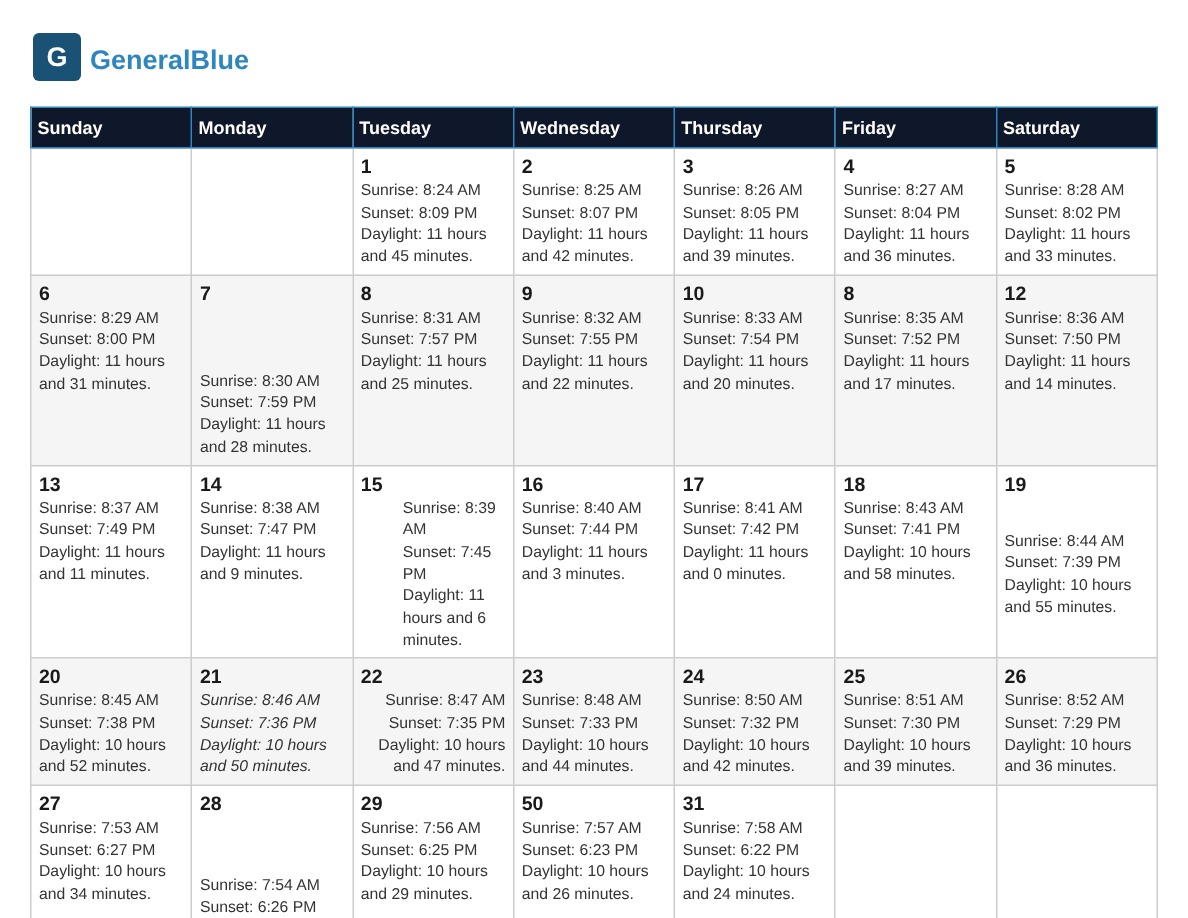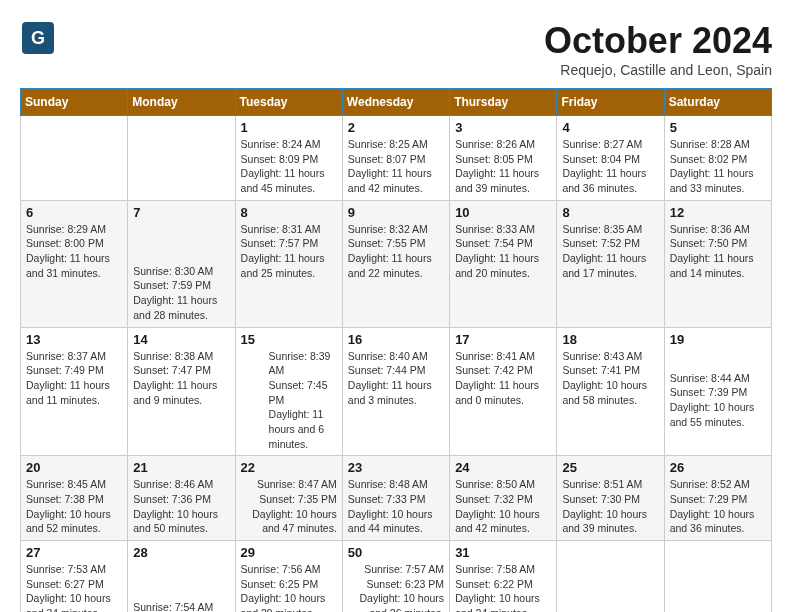--- a/index.html
+++ b/index.html
@@ -40,21 +40,21 @@
     .location-title {
       font-size: 14px;
       color: #444;
     }
     table {
       width: 100%;
       border-collapse: collapse;
       font-size: 11px;
     }
     thead tr th {
-      background-color: #a16207;
+      background-color: #0f172a;
       color: #fff;
       padding: 6px 4px;
       text-align: left;
       font-size: 12px;
       font-weight: bold;
       border: 1px solid #2e86c1;
     }
     tbody tr td {
       border: 1px solid #ccc;
       padding: 4px 5px;
@@ -88,24 +88,25 @@
 <body>
 
 <div class="header-area">
   <div class="logo">
     <div>
       <svg width="36" height="36" viewBox="0 0 36 36">
         <rect x="2" y="2" width="32" height="32" rx="4" fill="#1a5276"></rect>
         <text x="18" y="24" font-size="18" font-weight="bold" fill="white" text-anchor="middle" font-family="Arial">G</text>
       </svg>
     </div>
-  </div>
-  <div class="title-area">
-    <div class="month-title">October 2024</div>
-    <div class="location-title">Requejo, Castille and Leon, Spain</div>
+    <div style="margin-left:4px">
+      <div class="logo-text">
+        <span>General</span><span style="color:#2e86c1">Blue</span>
+      </div>
+    </div>
   </div>
 </div>
 
 <table>
   <thead>
     <tr id="dow-row">
     <th>Sunday</th>
         <th>Monday</th>
         <th>Tuesday</th>
         <th>Wednesday</th>
@@ -239,21 +240,21 @@
       </tr>
       <tr>
         <td>
           <span class="day-num">20</span>
           <div class="day-detail" style="white-space: pre-line;">Sunrise: 8:45 AM
 Sunset: 7:38 PM
 Daylight: 10 hours and 52 minutes.</div>
         </td>
         <td>
           <span class="day-num">21</span>
-          <div class="day-detail" style="white-space: pre-line;">Sunrise: 8:46 AM
+          <div class="day-detail" style="white-space: pre-line; font-style: italic;">Sunrise: 8:46 AM
 Sunset: 7:36 PM
 Daylight: 10 hours and 50 minutes.</div>
         </td>
         <td>
           <span class="day-num">22</span>
           <div class="day-detail" style="white-space: pre-line; text-align: right;">Sunrise: 8:47 AM
 Sunset: 7:35 PM
 Daylight: 10 hours and 47 minutes.</div>
         </td>
         <td>
@@ -295,21 +296,21 @@
 Daylight: 10 hours and 31 minutes.</div>
         </td>
         <td>
           <span class="day-num">29</span>
           <div class="day-detail" style="white-space: pre-line;">Sunrise: 7:56 AM
 Sunset: 6:25 PM
 Daylight: 10 hours and 29 minutes.</div>
         </td>
         <td>
           <span class="day-num">50</span>
-          <div class="day-detail" style="white-space: pre-line; text-align: right;">Sunrise: 7:57 AM
+          <div class="day-detail" style="white-space: pre-line;">Sunrise: 7:57 AM
 Sunset: 6:23 PM
 Daylight: 10 hours and 26 minutes.</div>
         </td>
         <td>
           <span class="day-num">31</span>
           <div class="day-detail" style="white-space: pre-line;">Sunrise: 7:58 AM
 Sunset: 6:22 PM
 Daylight: 10 hours and 24 minutes.</div>
         </td>
         <td class="empty"></td>

